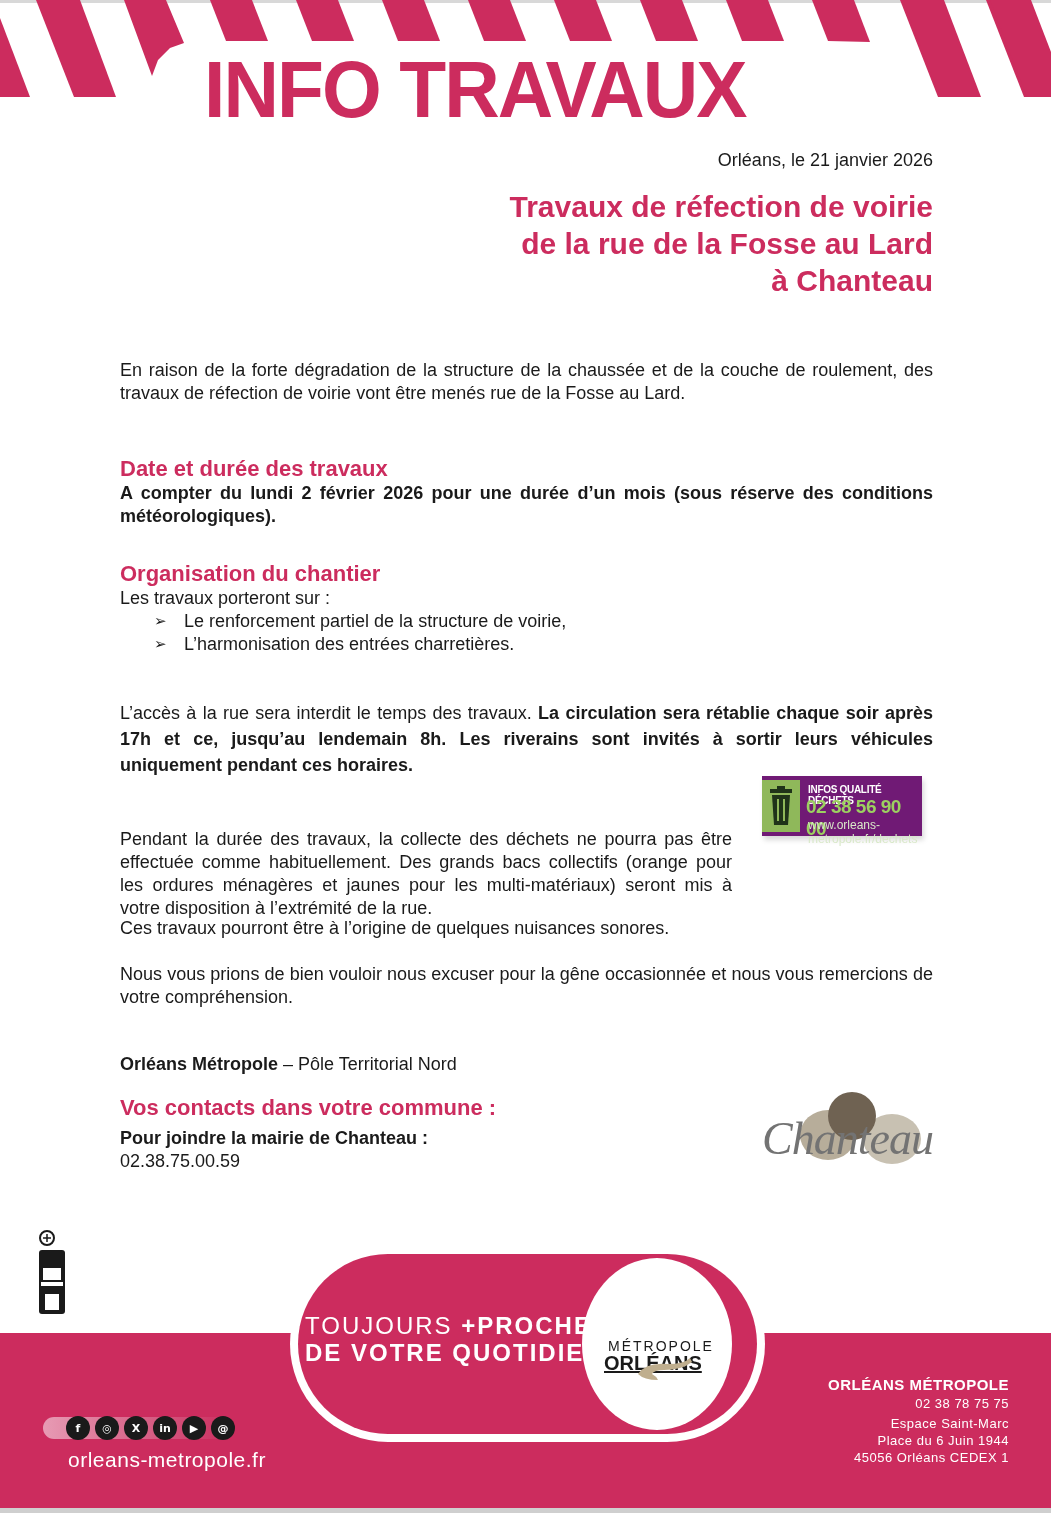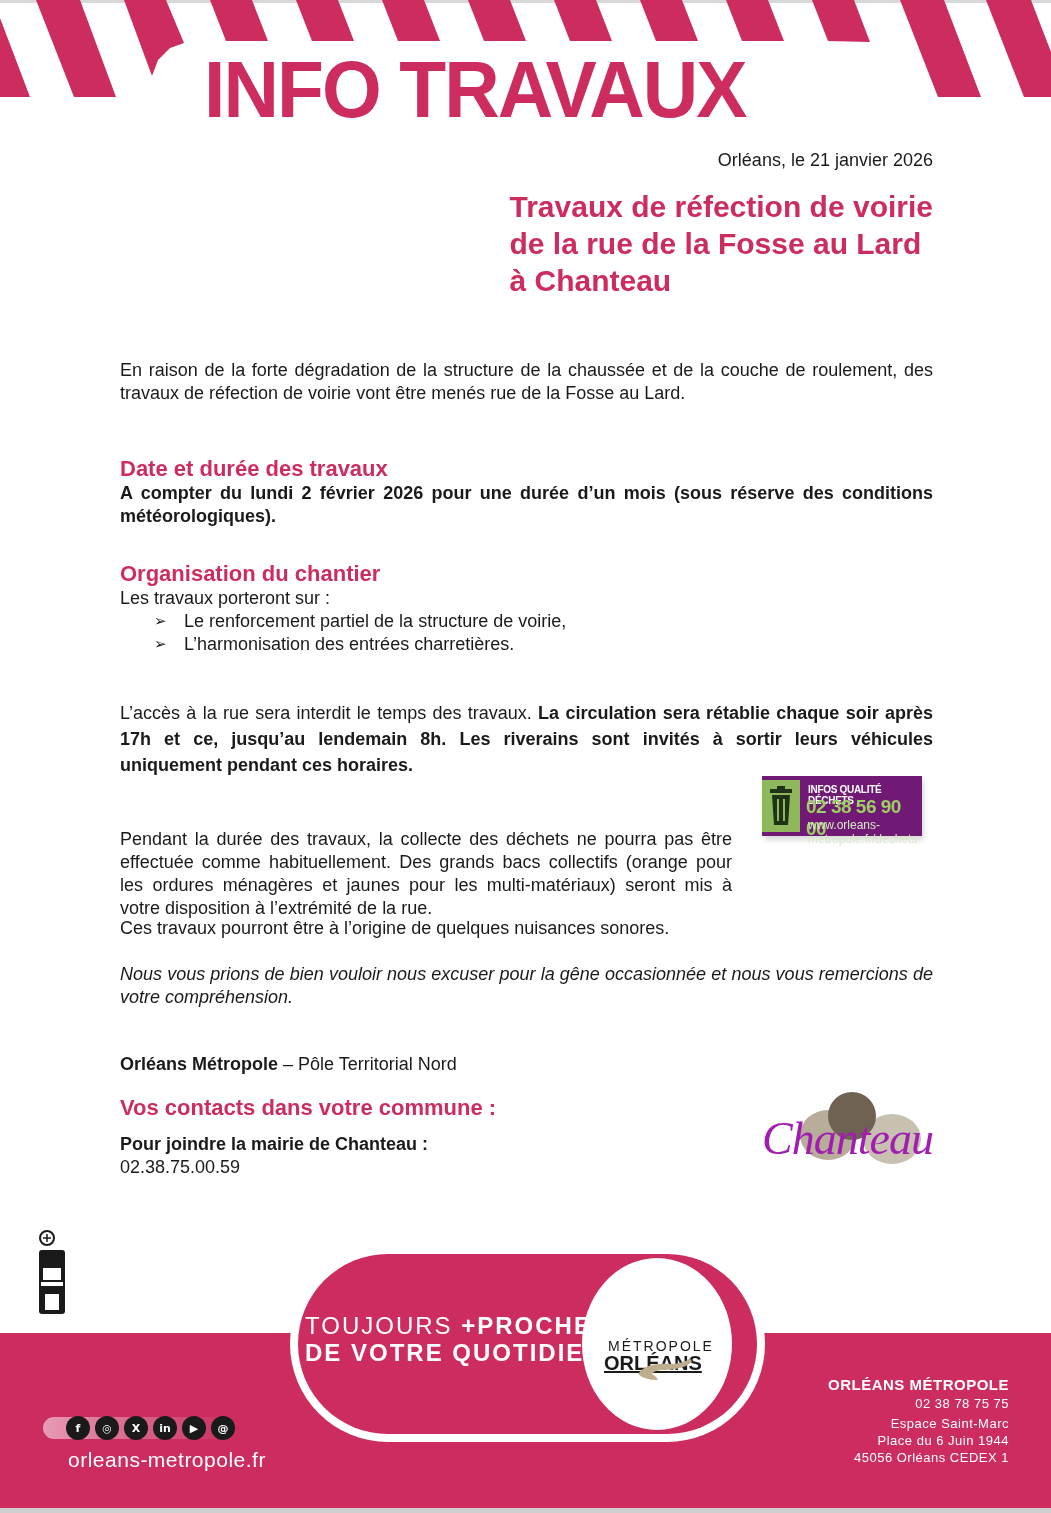--- a/index.html
+++ b/index.html
@@ -10,21 +10,21 @@
     .big-title {
       position: absolute; left: 204px; top: 50px;
       font-family: "Liberation Sans", sans-serif; font-weight: bold;
       font-size: 80px; letter-spacing: -2px; color: #cc2c5e; line-height: 80px;
       transform: scaleX(0.96); transform-origin: left top;
     }
 
     .date-line { position: absolute; right: 118px; top: 150px; font-size: 18px; color: #1a1a1a; }
 
     .doc-title {
-      position: absolute; right: 118px; top: 188px; 
+      position: absolute; right: 118px; top: 188px; text-align: right;
       font-weight: bold; font-size: 30px; line-height: 37px; color: #cc2c5e;
     }
 
     .content { position: absolute; left: 120px; width: 813px; font-size: 18px; line-height: 23px; }
 
     .sec-heading { font-weight: bold; font-size: 22px; line-height: 26px; color: #cc2c5e; }
     .para { text-align: justify; }
     .bold { font-weight: bold; }
 
     .bullets { list-style: none; margin-left: 34px; }
@@ -45,21 +45,21 @@
     .waste-badge .w-title { position: absolute; left: 46px; top: 8px; font-size: 10px; font-weight: bold; color: #fff; letter-spacing: -0.3px; }
     .waste-badge .w-phone { position: absolute; left: 44px; top: 20px; font-size: 19px; font-weight: bold; color: #9cd060; letter-spacing: -0.5px; }
     .waste-badge .w-url { position: absolute; left: 46px; top: 42px; font-size: 12px; color: #d8e8c8; }
 
     .chanteau-logo { position: absolute; left: 758px; top: 1090px; width: 175px; height: 80px; }
     .chanteau-logo .c1 { position: absolute; left: 42px; top: 20px; width: 56px; height: 50px; border-radius: 50%; background: #b7ad9a; }
     .chanteau-logo .c2 { position: absolute; left: 105px; top: 24px; width: 58px; height: 50px; border-radius: 50%; background: #c8c1b2; }
     .chanteau-logo .c3 { position: absolute; left: 70px; top: 2px; width: 48px; height: 48px; border-radius: 50%; background: #6f6252; }
     .chanteau-logo .word {
       position: absolute; left: 4px; top: 22px; font-family: "Liberation Serif", serif; font-style: italic;
-      font-size: 46px; color: #a21caf; letter-spacing: -1px;
+      font-size: 46px; color: #737373; letter-spacing: -1px;
     }
 
     .eco-badge { position: absolute; left: 37px; top: 1230px; width: 30px; height: 86px; }
 
     
     .footer-band { position: absolute; left: 0; top: 1333px; width: 1051px; height: 175px; background: #cc2c5e; }
     .bottom-rule { position: absolute; left: 0; top: 1508px; width: 1051px; height: 5px; background: #cfcfcf; }
 
     .pill-outer {
       position: absolute; left: 290px; top: 1246px; width: 475px; height: 196px;
@@ -171,29 +171,29 @@
       <rect x="15" y="13" width="2" height="22" fill="#8fb85a"></rect>
     </svg>
   </div>
   <div class="w-title">INFOS QUALITÉ DÉCHETS</div>
   <div class="w-phone">02 38 56 90 00</div>
   <div class="w-url">www.orleans-metropole.fr/dechets</div>
 </div>
 
 <div class="content" style="top:917px;">Ces travaux pourront être à l’origine de quelques nuisances sonores.</div>
 
-<div class="content para" style="top:963px;font-style:italic;">Nous vous prions de bien vouloir nous excuser pour la gêne occasionnée et nous vous remercions de votre compréhension.</div>
+<div class="content para" style="top:963px;">Nous vous prions de bien vouloir nous excuser pour la gêne occasionnée et nous vous remercions de votre compréhension.</div>
 
 <div class="content" style="top:1053px;">
   <span class="bold">Orléans Métropole</span><span> – Pôle Territorial Nord</span>
 </div>
 
 <div class="content" style="top:1095px;">
   <div class="sec-heading">Vos contacts dans votre commune :</div>
-  <div class="bold" style="margin-top:12px;">Pour joindre la mairie de Chanteau :</div>
+  <div class="bold" style="margin-top:6px;">Pour joindre la mairie de Chanteau :</div>
   <div>02.38.75.00.59</div>
 </div>
 
 <div class="chanteau-logo">
   <div class="c1"></div>
   <div class="c2"></div>
   <div class="c3"></div>
   <div class="word">Chanteau</div>
 </div>
 

